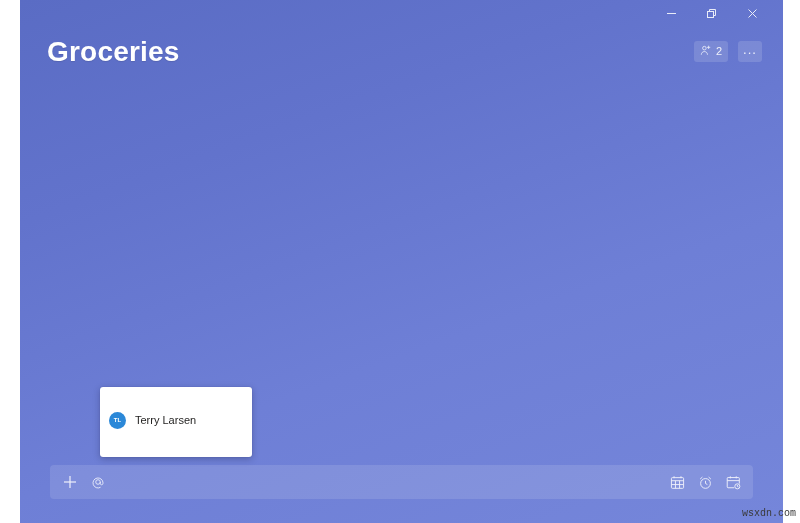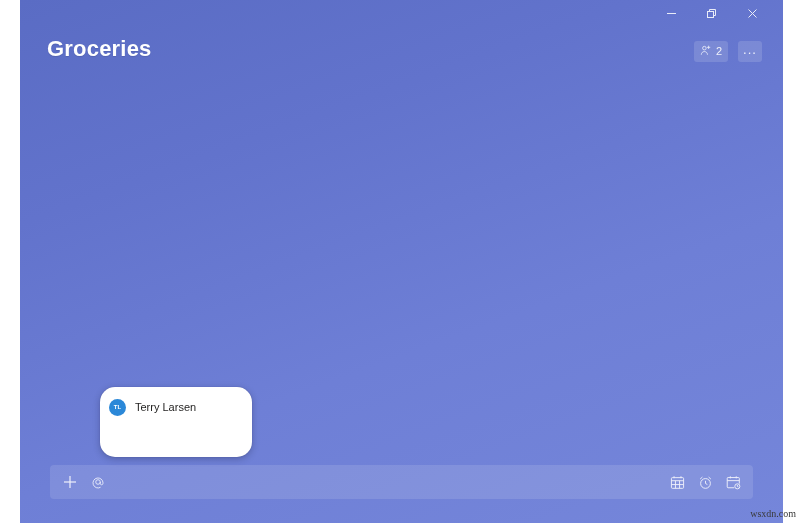--- a/index.html
+++ b/index.html
@@ -29,21 +29,21 @@
     color:#e9ecf8;
   }
   .winbtn svg{ display:block; }
   #btn-min{ right:92px; }
   #btn-max{ right:52px; }
   #btn-close{ right:11px; }
 
   
   #list-title{
     position:absolute; left:27px; top:36px;
-    font-size:22px; font-weight:600; color:#ffffff;
+    font-size:28px; font-weight:600; color:#ffffff;
     letter-spacing:.2px;
     text-shadow:0 1px 1px rgba(0,0,0,.10);
   }
 
   #header-actions{
     position:absolute; right:21px; top:41px;
     display:flex; align-items:center; gap:10px;
   }
   .hdr-chip{
     height:21px;
@@ -63,23 +63,23 @@
   #list-body{
     position:absolute; left:0; top:72px; right:0; bottom:63px;
   }
 
   
   #mention-popup{
     position:absolute;
     left:80px; top:387px;
     width:152px; height:70px;
     background:#ffffff;
-    border-radius:15px;
+    border-radius:3px;
     box-shadow:0 2px 7px rgba(22,26,60,.30), 0 0 1px rgba(22,26,60,.30);
-    padding:5px 0;
+    padding:18px 0;
     z-index:6;
   }
   .mention-item{
     height:30px;
     display:flex; align-items:center;
     padding:0 0 0 9px;
     gap:9px;
   }
   .avatar{
     width:17px; height:17px; border-radius:50%;
@@ -114,21 +114,21 @@
   .tool-ico{
     color:#eef0fb;
     display:flex; align-items:center; justify-content:center;
   }
   .tool-ico svg{ display:block; }
 
   
   #watermark{
     position:absolute; right:4px; bottom:4px;
     font-size:10px; color:#3a3a3a;
-    font-family:Liberation Serif, serif;
+    font-family:Liberation Mono, monospace;
     z-index:20;
   }
 </style>
 </head>
 <body>
 
 <div id="app-window">
 
   <div id="titlebar">
 

